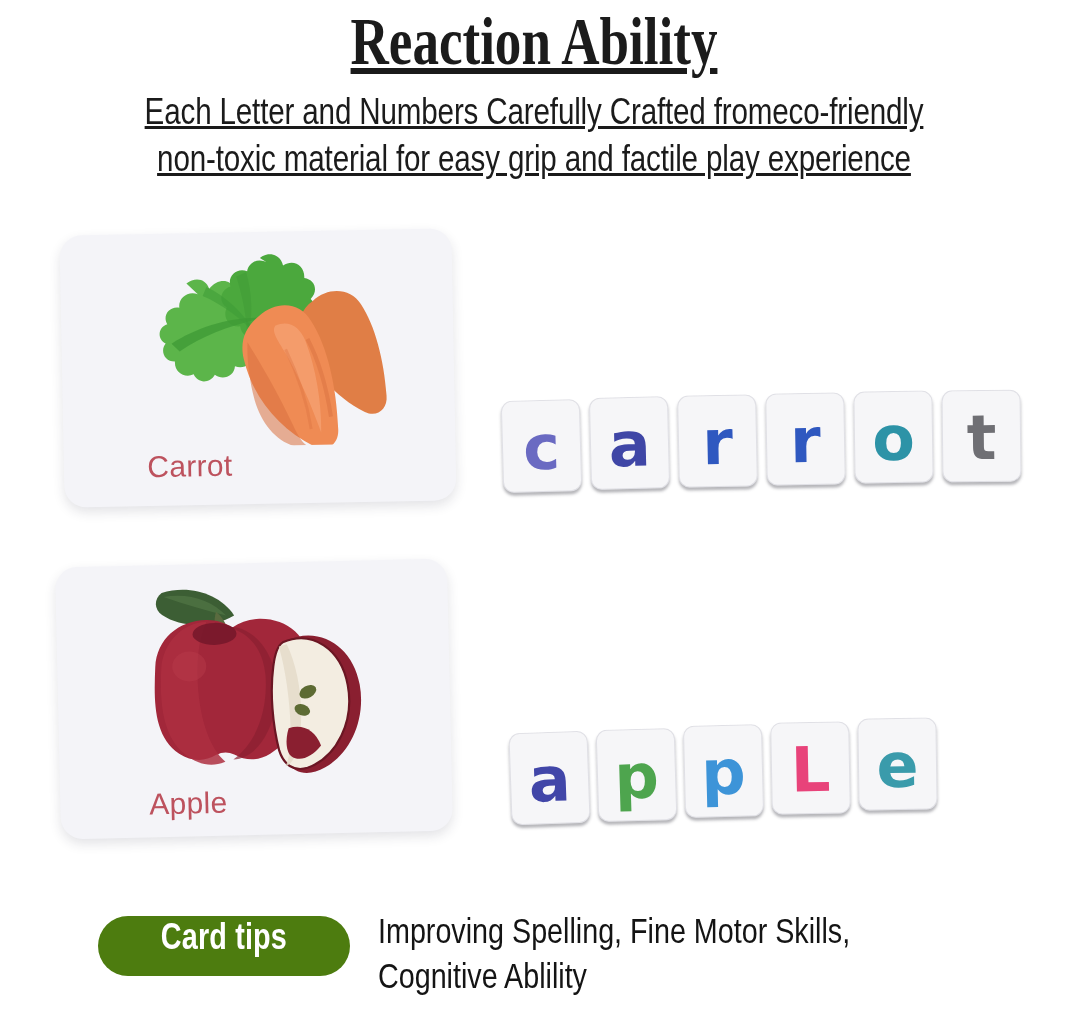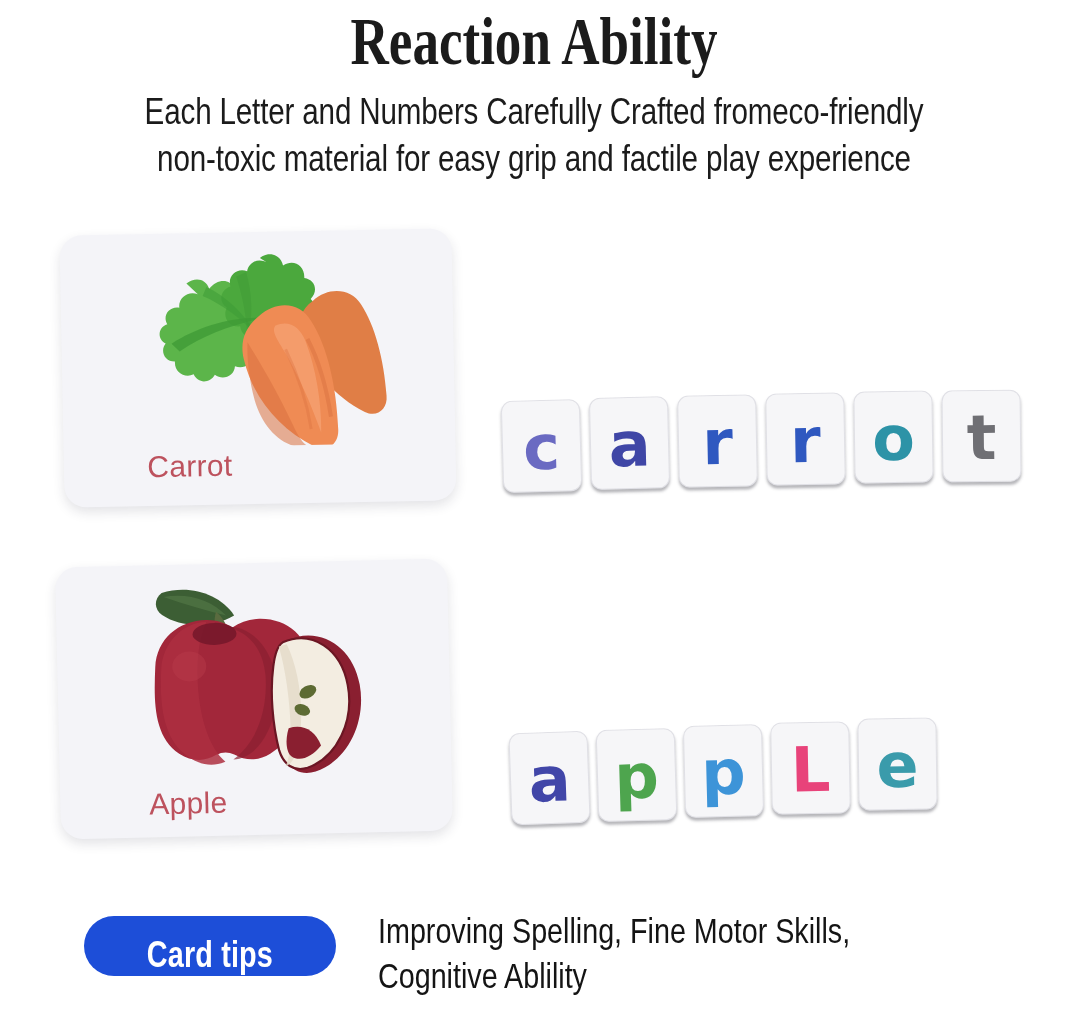--- a/index.html
+++ b/index.html
@@ -15,20 +15,21 @@
     font-family: "Liberation Sans", sans-serif;
     color: #1a1a1a;
   }
 
   
   #header {
     position: absolute;
     left: 0;
     top: 0;
     width: 1068px;
+    text-decoration: underline;
   }
   #title {
     font-family: "Liberation Serif", serif;
     font-weight: bold;
     font-size: 68px;
     line-height: 74px;
     text-align: center;
     color: #1b1b1b;
     transform: scaleX(0.78);
     transform-origin: center top;
@@ -116,28 +117,28 @@
   
   #tips {
     position: absolute;
     left: 0;
     top: 908px;
     width: 1068px;
     height: 104px;
   }
   #tips-pill {
     position: absolute;
-    left: 84px;
+    left: 98px;
     top: 8px;
     width: 252px;
     height: 60px;
-    background: #1d4ed8;
+    background: #4d7c0f;
     border-radius: 32px;
     display: flex;
-    align-items: flex-end;
+    align-items: flex-start;
     justify-content: center;
   }
   #tips-pill-label {
     color: #ffffff;
     font-size: 36px;
     font-weight: bold;
     transform: scaleX(0.80);
     white-space: nowrap;
     letter-spacing: 0.2px;
   }

